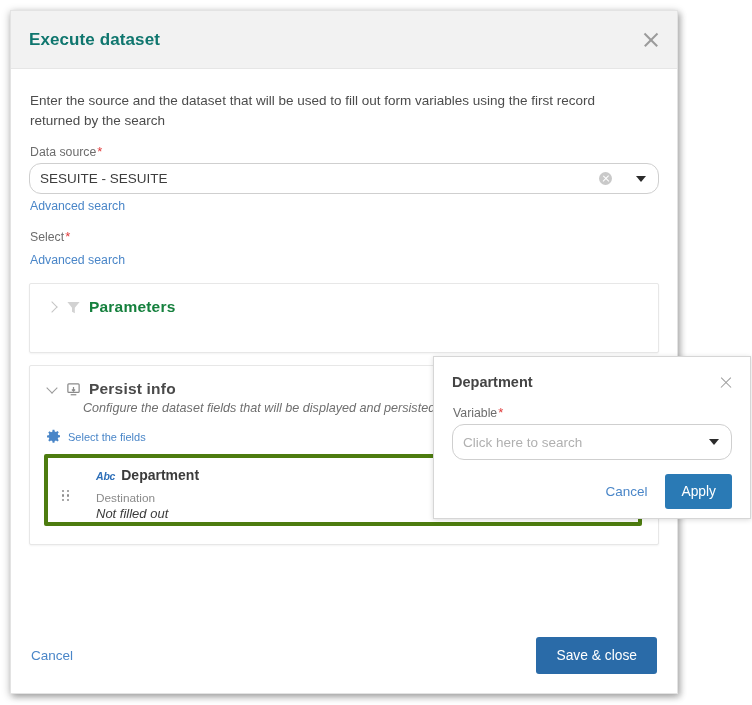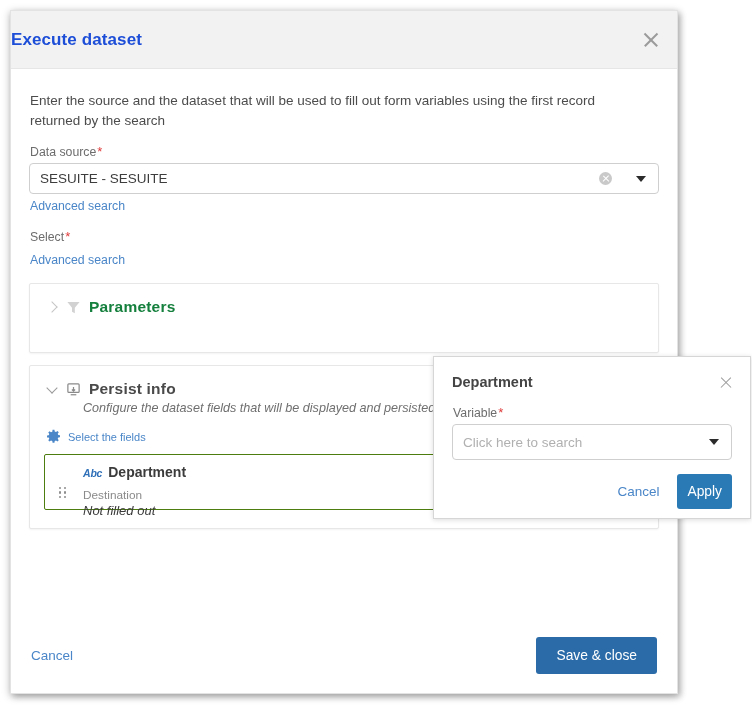--- a/index.html
+++ b/index.html
@@ -22,23 +22,24 @@
     box-shadow: 0 2px 8px rgba(0,0,0,0.28), 3px 3px 6px rgba(0,0,0,0.18);
   }
   .dialog-header {
     position: relative;
     height: 58px;
     background: #f2f2f2;
     border-bottom: 1px solid #e6e6e6;
     display: flex; align-items: center;
   }
   .dialog-title {
+    margin-left: 18px;
     font-size: 17px;
     font-weight: bold;
-    color: #1d4ed8;
+    color: #0f766e;
     letter-spacing: .1px;
   }
   .header-close {
     position: absolute; right: 14px; top: 50%;
     transform: translateY(-50%);
     width: 24px; height: 24px;
     cursor: pointer;
   }
   .header-close:before, .header-close:after {
     content: ""; position: absolute;
@@ -69,21 +70,21 @@
     margin-bottom: 4px;
     margin-left: 1px;
   }
   .req { color: #e03c3c; font-size: 13px; padding-left: 1px; }
 
   .select-box {
     position: relative;
     height: 31px;
     background: #fff;
     border: 1px solid #cfcfcf;
-    border-radius: 4px;
+    border-radius: 12px;
     display: flex; align-items: center;
     cursor: pointer;
     gap: 12px;
   }
   .select-value {
     font-size: 13.5px;
     color: #3d3d3d;
     padding-left: 10px;
     flex: 1;
     white-space: nowrap; overflow: hidden; text-overflow: ellipsis;
@@ -157,25 +158,25 @@
   .select-fields-link {
     display: flex; align-items: center;
     margin: 14px 0 10px 2px;
     font-size: 11px; color: #4a86c8; cursor: pointer;
   }
   .select-fields-link .gear { margin-right: 7px; display:flex; }
 
   
   .field-card {
     position: relative;
-    border: 1px solid #4d7c0f;
+    border: 4px solid #4d7c0f;
     border-radius: 2px;
-    height: 56px;
-    background: #fff;
-    padding: 9px 12px 9px 38px;
+    height: 72px;
+    background: #fff;
+    padding: 9px 12px 9px 48px;
   }
   .drag-handle {
     position: absolute; left: 14px; top: 32px;
     width: 8px; height: 13px;
     cursor: grab;
   }
   .drag-handle i {
     position: absolute; width: 2.2px; height: 2.2px; background: #8d8d8d; border-radius: 50%;
   }
   .abc-icon {
@@ -234,21 +235,21 @@
   }
   .popup-close:before { transform: rotate(45deg); }
   .popup-close:after  { transform: rotate(-45deg); }
   .popup-actions {
     display: flex; align-items: center; justify-content: flex-end;
     gap: 18px; margin-top: 14px;
   }
   .popup-apply {
     background: #2a7ab5; color: #fff; border: none; border-radius: 3px;
     font-size: 13.8px; font-family: "Liberation Sans", sans-serif;
-    padding: 10px 10px; cursor: pointer;
+    padding: 10px 16px; cursor: pointer;
   }
 </style>
 </head>
 <body>
 
 <div id="root">
 
   <div class="dialog">
 
     <div class="dialog-header">

